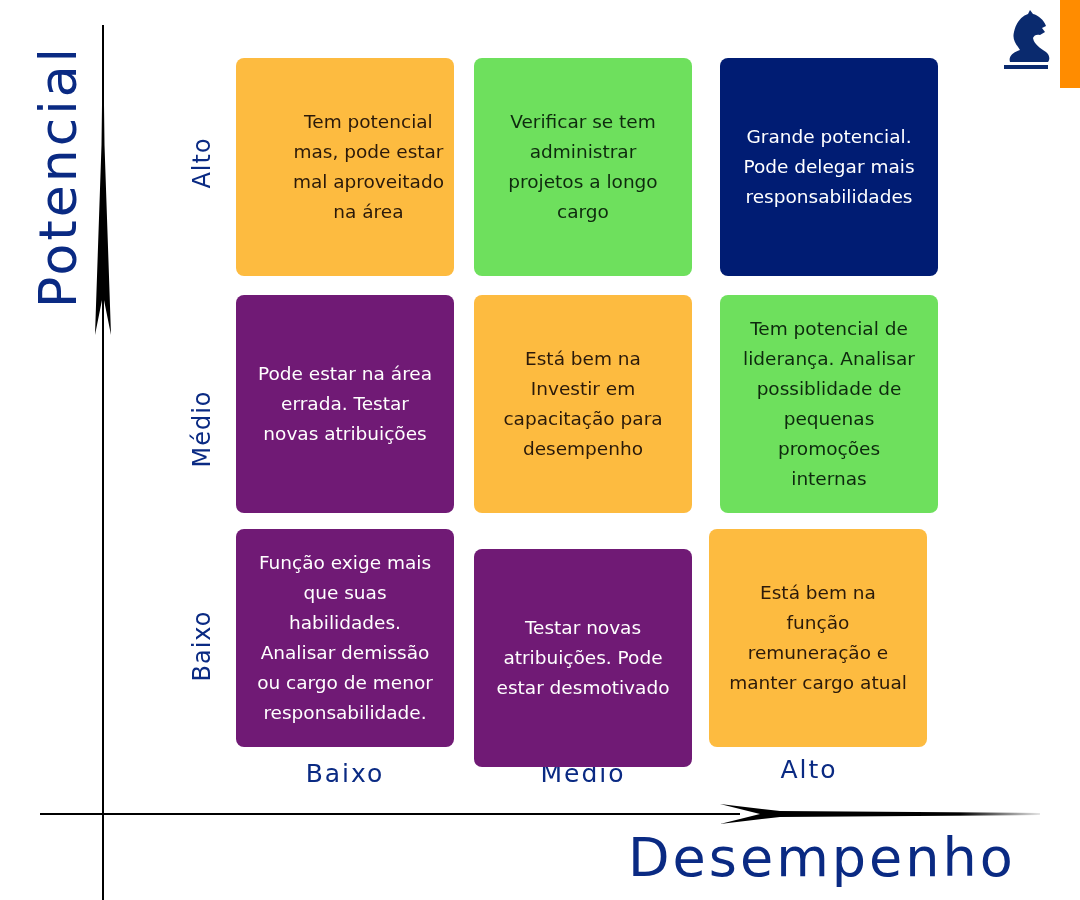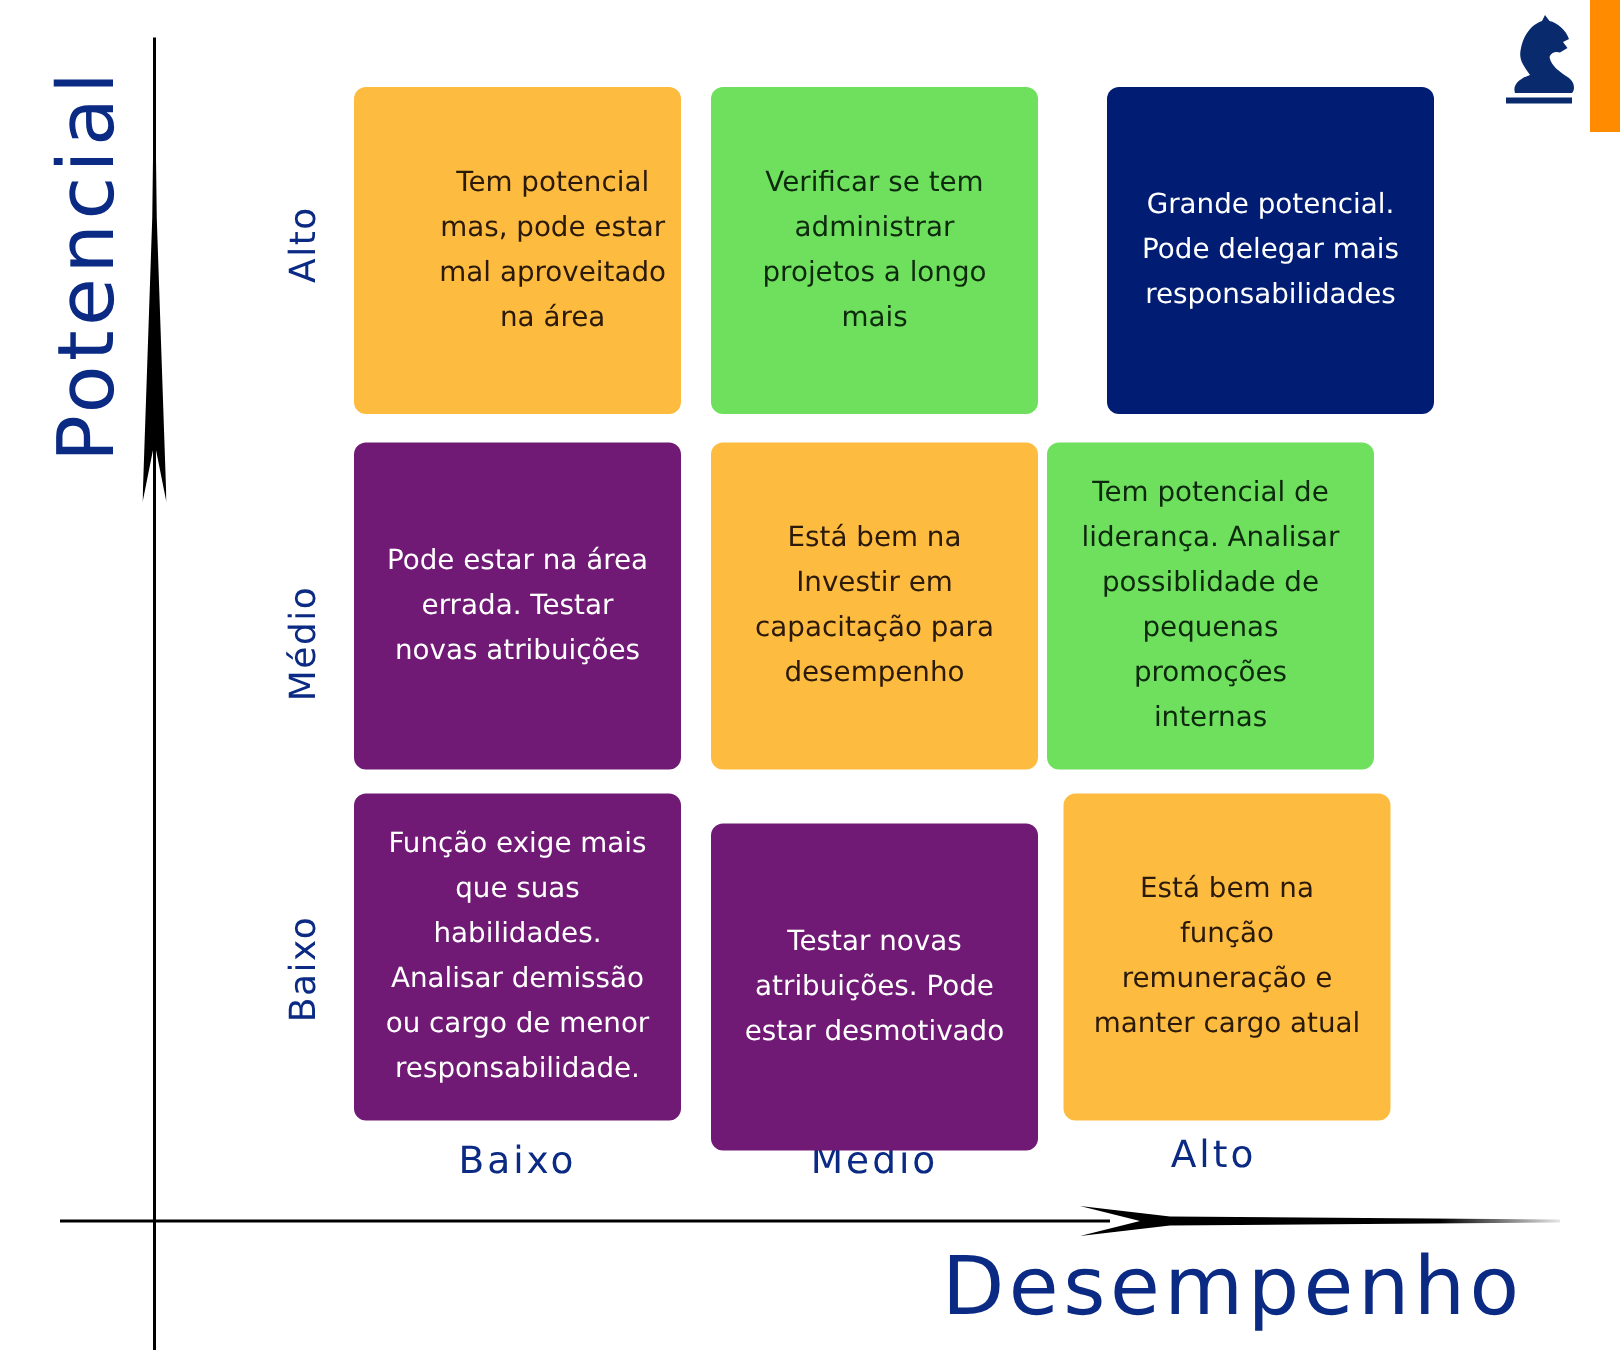--- a/index.html
+++ b/index.html
@@ -85,24 +85,24 @@
     <span>mas, pode estar</span>
     <span>mal aproveitado</span>
     <span>na área</span>
   </div>
 </div>
 <div class="abs cell green" style="left:474px; top:58px;">
   <div>
     <span>Verificar se tem</span>
     <span>administrar</span>
     <span>projetos a longo</span>
-    <span>mais</span>
+    <span>cargo</span>
   </div>
 </div>
-<div class="abs cell navy" style="left:738px; top:58px;">
+<div class="abs cell navy" style="left:720px; top:58px;">
   <div>
     <span>Grande potencial.</span>
     <span>Pode delegar mais</span>
     <span>responsabilidades</span>
   </div>
 </div>
 
 <div class="abs cell red" style="left:236px; top:295px;">
   <div>
     <span>Pode estar na área</span>
@@ -111,21 +111,21 @@
   </div>
 </div>
 <div class="abs cell orange" style="left:474px; top:295px;">
   <div>
     <span>Está bem na</span>
     <span>Investir em</span>
     <span>capacitação para</span>
     <span>desempenho</span>
   </div>
 </div>
-<div class="abs cell green" style="left:698px; top:295px;">
+<div class="abs cell green" style="left:720px; top:295px;">
   <div>
     <span>Tem potencial de</span>
     <span>liderança. Analisar</span>
     <span>possiblidade de</span>
     <span>pequenas</span>
     <span>promoções</span>
     <span>internas</span>
   </div>
 </div>
 

